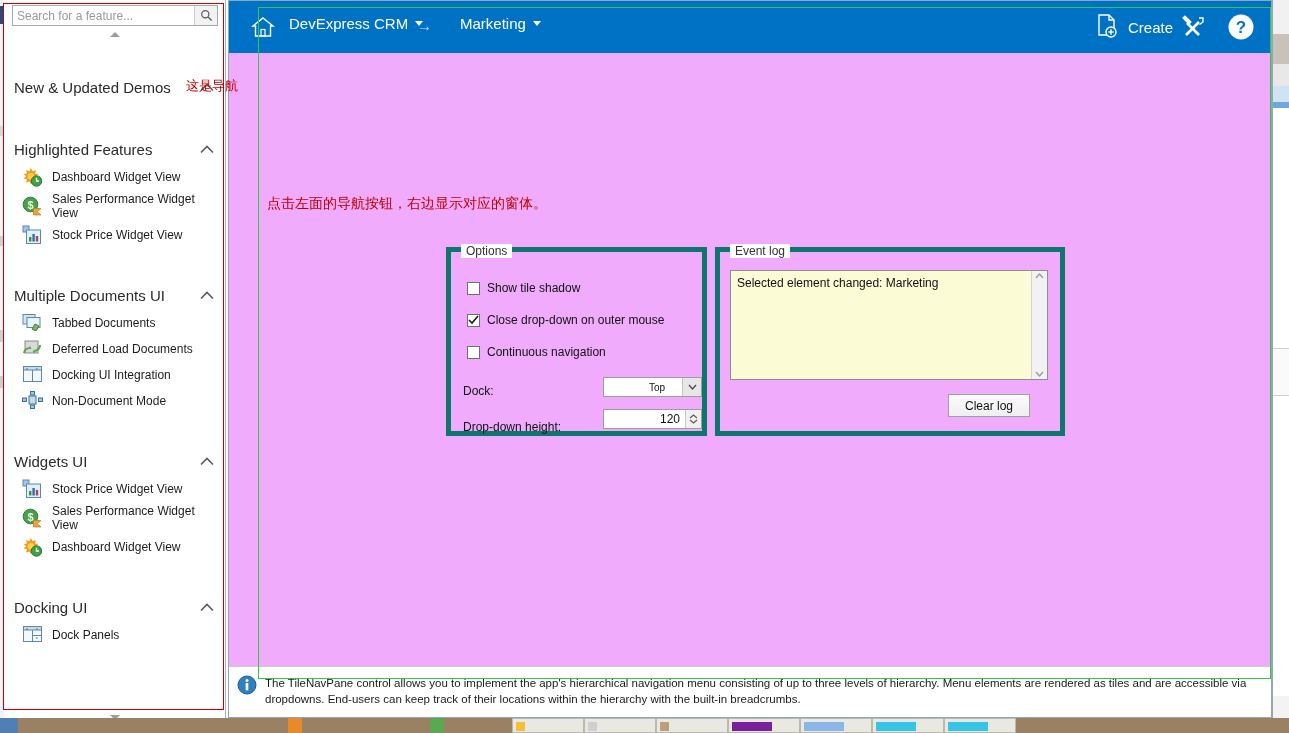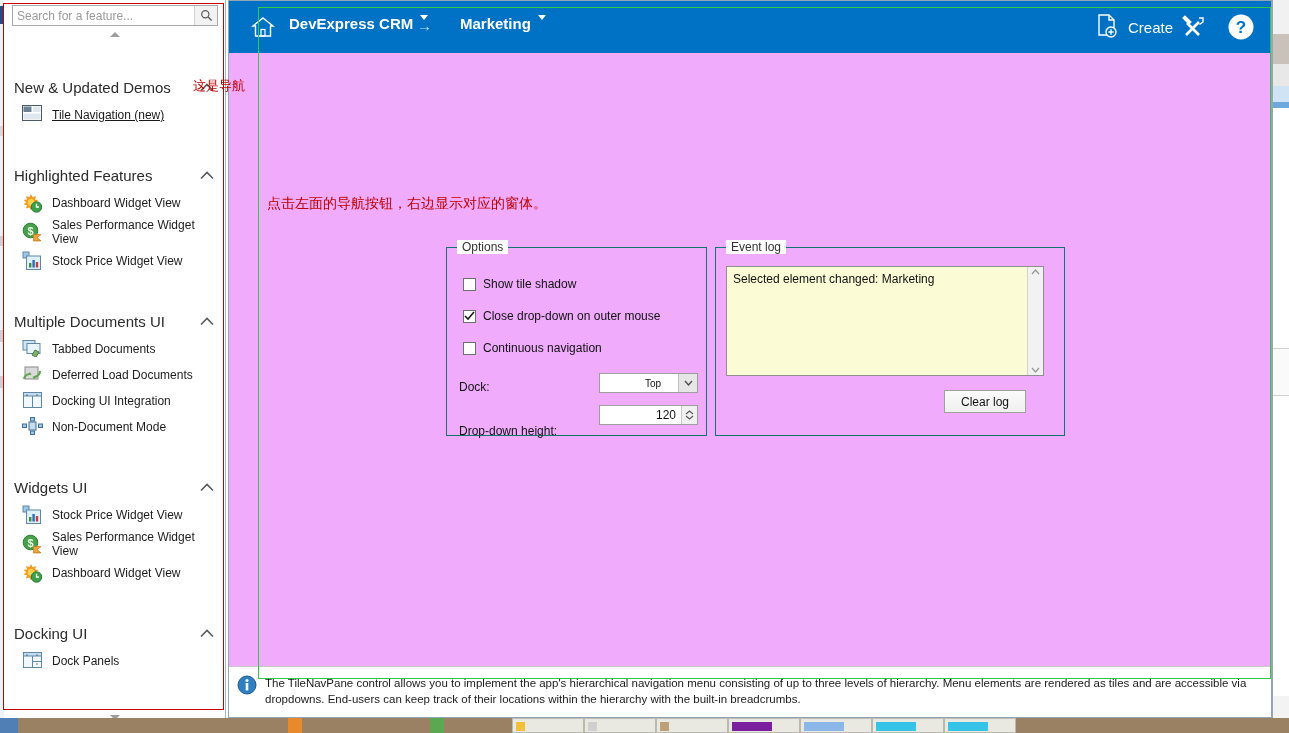--- a/index.html
+++ b/index.html
@@ -54,41 +54,41 @@
   #right-bg{left:1272px;top:0;width:17px;height:733px;background:#f6f6f6;border-left:1px solid #9aa4ad;}
   #right-bg .rb{position:absolute;left:0;width:17px;}
 
   
   #demo-win{left:228px;top:0;width:1044px;height:718px;background:#ffffff;
     border:1px solid #8fa7b8;box-sizing:border-box;}
 
   #ribbon{position:absolute;left:0;top:0;width:1042px;height:52px;background:#0072c6;}
   #home-tile{position:absolute;left:18px;top:10px;width:32px;height:32px;
     display:flex;align-items:center;justify-content:center;}
-  .bc{position:absolute;top:14px;display:flex;align-items:flex-start;color:#ffffff;
-    font-size:15px;font-family:"Liberation Sans",sans-serif;font-weight:bold;}
+  .bc{position:absolute;top:14px;display:flex;align-items:center;color:#ffffff;
+    font-size:15px;font-family:"Liberation Sans",sans-serif;}
   #bc1{left:60px;}
   #bc-arrow{left:188px;top:16px;color:#bfe0f7;font-size:15px;}
   #bc2{left:231px;}
   .caret{display:inline-block;margin-left:7px;width:0;height:0;
     border-left:4px solid transparent;border-right:4px solid transparent;border-top:5px solid #ffffff;}
   #ribbon-right{position:absolute;right:0;top:0;height:52px;display:flex;align-items:center;}
   #create-btn{display:flex;align-items:center;color:#fff;font-size:15px;margin-right:6px;}
   #create-btn .lbl{margin-left:9px;}
   #tools-btn{margin-right:20px;display:flex;align-items:center;}
   #help-btn{margin-right:16px;display:flex;align-items:center;}
 
   
   #content{position:absolute;left:0;top:52px;width:1042px;height:613px;background:#f0abfc;}
 
   .note{position:absolute;color:#c00000;font-family:"DejaVu Sans",sans-serif;}
   #note-main{left:38px;top:142px;font-size:14px;}
 
   
-  .gbox{position:absolute;border:1px solid #0f766e;box-sizing:border-box;}
+  .gbox{position:absolute;border:5px solid #0f766e;box-sizing:border-box;}
   .gbox > .cap{position:absolute;top:-8px;left:10px;background:#ffffff;padding:0 5px;
     font-size:12px;color:#333;}
 
   #opt-box{left:217px;top:194px;width:261px;height:189px;}
   .chk-row{position:absolute;display:flex;align-items:center;}
   .chk{width:13px;height:13px;border:1px solid #6f6f6f;background:#fff;box-sizing:border-box;
     display:flex;align-items:center;justify-content:center;margin-right:7px;flex:0 0 13px;}
   .chk svg{display:block;}
   .chk-row .t{font-size:12px;color:#111;}
 
@@ -123,21 +123,21 @@
   #desc{position:absolute;left:0;top:665px;width:1042px;height:51px;background:#ffffff;
     border-top:1px solid #c9c9c9;display:flex;align-items:flex-start;padding:8px 6px 0 8px;
     box-sizing:border-box;}
   #desc .txt{font-size:11.5px;line-height:16px;color:#1a1a1a;margin-left:8px;}
 
   
   #red-rect{left:3px;top:3px;width:221px;height:707px;border:1px solid #cc0000;box-sizing:border-box;
     pointer-events:none;}
   #green-rect{left:258px;top:7px;width:1013px;height:672px;border:1px solid #2ecc45;box-sizing:border-box;
     pointer-events:none;}
-  #note-nav{left:193px;top:77px;font-size:13px;}
+  #note-nav{left:186px;top:77px;font-size:13px;}
 
   
   #taskbar{left:0;top:718px;width:1289px;height:15px;background:#9a8163;overflow:hidden;}
   #taskbar .tbtn{position:absolute;top:0;height:15px;background:#e9e9e2;border:1px solid #b9b9ae;
     box-sizing:border-box;}
   #taskbar .tbtn i{position:absolute;left:3px;top:3px;width:9px;height:9px;display:block;}
 </style>
 </head>
 <body>
 
@@ -166,29 +166,20 @@
     </div>
 
   <div id="nav-list">
       <div class="grp-head">
         <span class="grp-title">New &amp; Updated Demos</span>
         <span>
           <svg class="chev" viewBox="0 0 14 9">
             <polyline points="1,7.5 7,1.5 13,7.5" fill="none" stroke="#5a5a5a" stroke-width="1.6"></polyline>
           </svg>
         </span>
-      </div>
-      <div class="nav-item link">
-        <span class="ico"><svg width="20" height="16" viewBox="0 0 20 16">
-            <rect x="0.5" y="0.5" width="19" height="15" fill="#fff" stroke="#4a5a66"></rect>
-            <rect x="1.5" y="1.5" width="8" height="5.5" fill="#6c8194"></rect>
-            <rect x="11" y="1.5" width="7.5" height="5.5" fill="#dfe6ec"></rect>
-            <rect x="1.5" y="8.5" width="17" height="6" fill="#dfe6ec"></rect>
-          </svg></span>
-        <span class="lbl">Tile Navigation (new)</span>
       </div>
       <div class="grp-head">
         <span class="grp-title">Highlighted Features</span>
         <span>
           <svg class="chev" viewBox="0 0 14 9">
             <polyline points="1,7.5 7,1.5 13,7.5" fill="none" stroke="#5a5a5a" stroke-width="1.6"></polyline>
           </svg>
         </span>
       </div>
       <div class="nav-item">
@@ -413,21 +404,21 @@
       <div class="fld-label" style="left:12px;top:132px;">Dock:</div>
       <div class="combo" style="left:152px;top:125px;">
         <span class="v">Top</span>
         <span class="btn">
           <svg width="9" height="6" viewBox="0 0 9 6">
               <polyline points="1,1 4.5,5 8,1" fill="none" stroke="#4a4a4a" stroke-width="1.3"></polyline>
             </svg>
         </span>
       </div>
 
-      <div class="fld-label" style="left:12px;top:176px;">Drop-down height:</div>
+      <div class="fld-label" style="left:12px;top:168px;">Drop-down height:</div>
       <div class="spin" style="left:152px;top:157px;">
         <span class="v">120</span>
         <span class="btns">
           <svg width="9" height="5" viewBox="0 0 9 5">
               <polyline points="1,4 4.5,1 8,4" fill="none" stroke="#5a5a5a" stroke-width="1.2"></polyline>
             </svg>
           <svg width="9" height="5" viewBox="0 0 9 5">
               <polyline points="1,1 4.5,4 8,1" fill="none" stroke="#5a5a5a" stroke-width="1.2"></polyline>
             </svg>
         </span>

